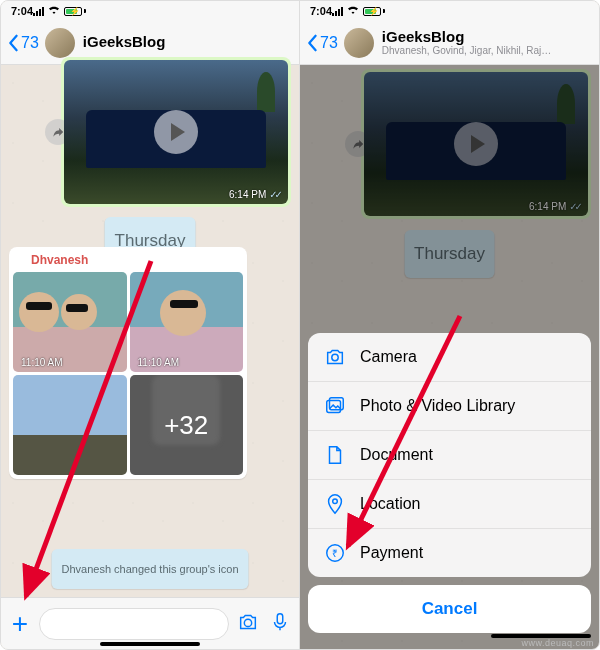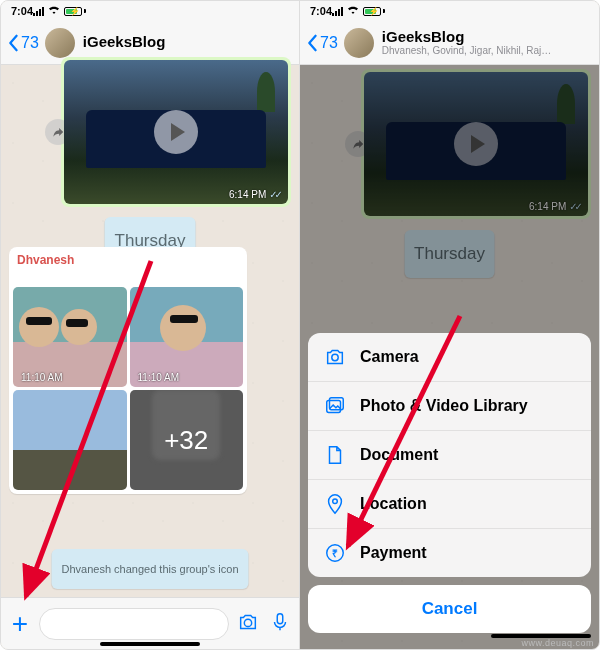--- a/index.html
+++ b/index.html
@@ -131,21 +131,21 @@
   }
 
   
   .gbubble {
     position:absolute; left:8px;
     width:238px;
     background:#fff; border-radius:8px;
     padding:4px;
     box-shadow:0 1px 1px rgba(0,0,0,0.1);
   }
-  .sender { color:#d9534f; font-size:12px; font-weight:600; padding:2px 4px 20px;}
+  .sender { color:#d9534f; font-size:12px; font-weight:600; padding:2px 4px 5px;margin-left:14px;}
   .grid { display:grid; grid-template-columns:1fr 1fr; grid-template-rows:100px 100px; gap:3px;}
   .gcell { border-radius:5px; position:relative; overflow:hidden; }
   .gcell.a { background:linear-gradient(to bottom,#7aa 0%,#7aa 55%,#caa 55%,#caa 100%);}
   .gcell.b { background:linear-gradient(to bottom,#7ab 0%,#7ab 55%,#cab 55%,#cab 100%);}
   .gcell.c { background:linear-gradient(to bottom,#9bd 0%,#9bd 60%,#554 60%,#554 100%);}
   .gcell.d { background:#777;}
   .face { position:absolute; width:40px; height:40px; border-radius:50%; background:#d9b895; }
   .a .face { left:6px; top:20px;}
   .a .face.f2 { left:48px; top:22px; width:36px; height:36px;}
   .b .face { left:30px; top:18px; width:46px; height:46px;}
@@ -178,21 +178,20 @@
   
   .dimmer { position:absolute; inset:0; background:rgba(0,0,0,0.38);}
   .sheet {
     position:absolute; left:8px; right:8px; bottom:8px;
     display:flex; flex-direction:column; gap:8px;
   }
   .sheet-group {
     background:rgba(248,248,248,0.97);
     border-radius:12px;
     overflow:hidden;
-    font-weight:bold;
   }
   .sheet-row {
     display:flex; align-items:center; gap:14px;
     padding:13px 16px;
     font-size:16px; color:#000;
     border-bottom:1px solid rgba(0,0,0,0.08);
   }
   .sheet-row:last-child { border-bottom:none;}
   .sheet-row .ic { width:22px; height:22px; display:flex; align-items:center; justify-content:center; color:#007aff;}
   .sheet-cancel {

